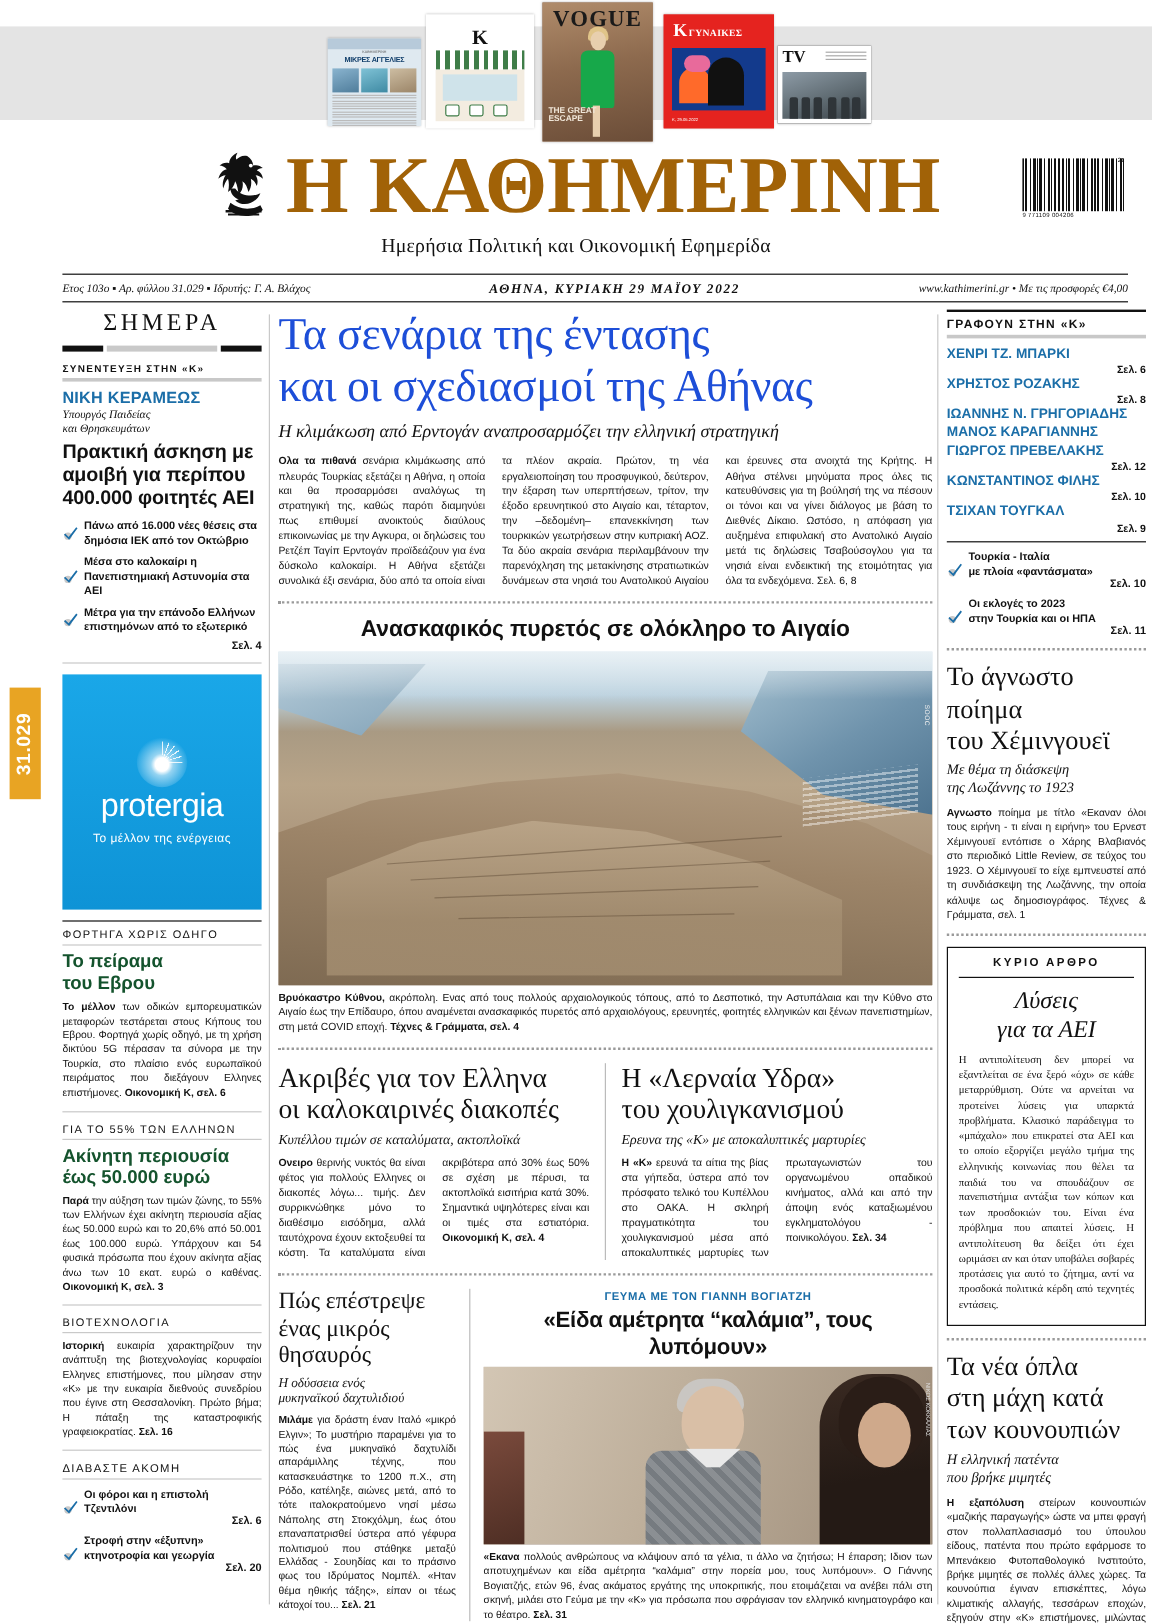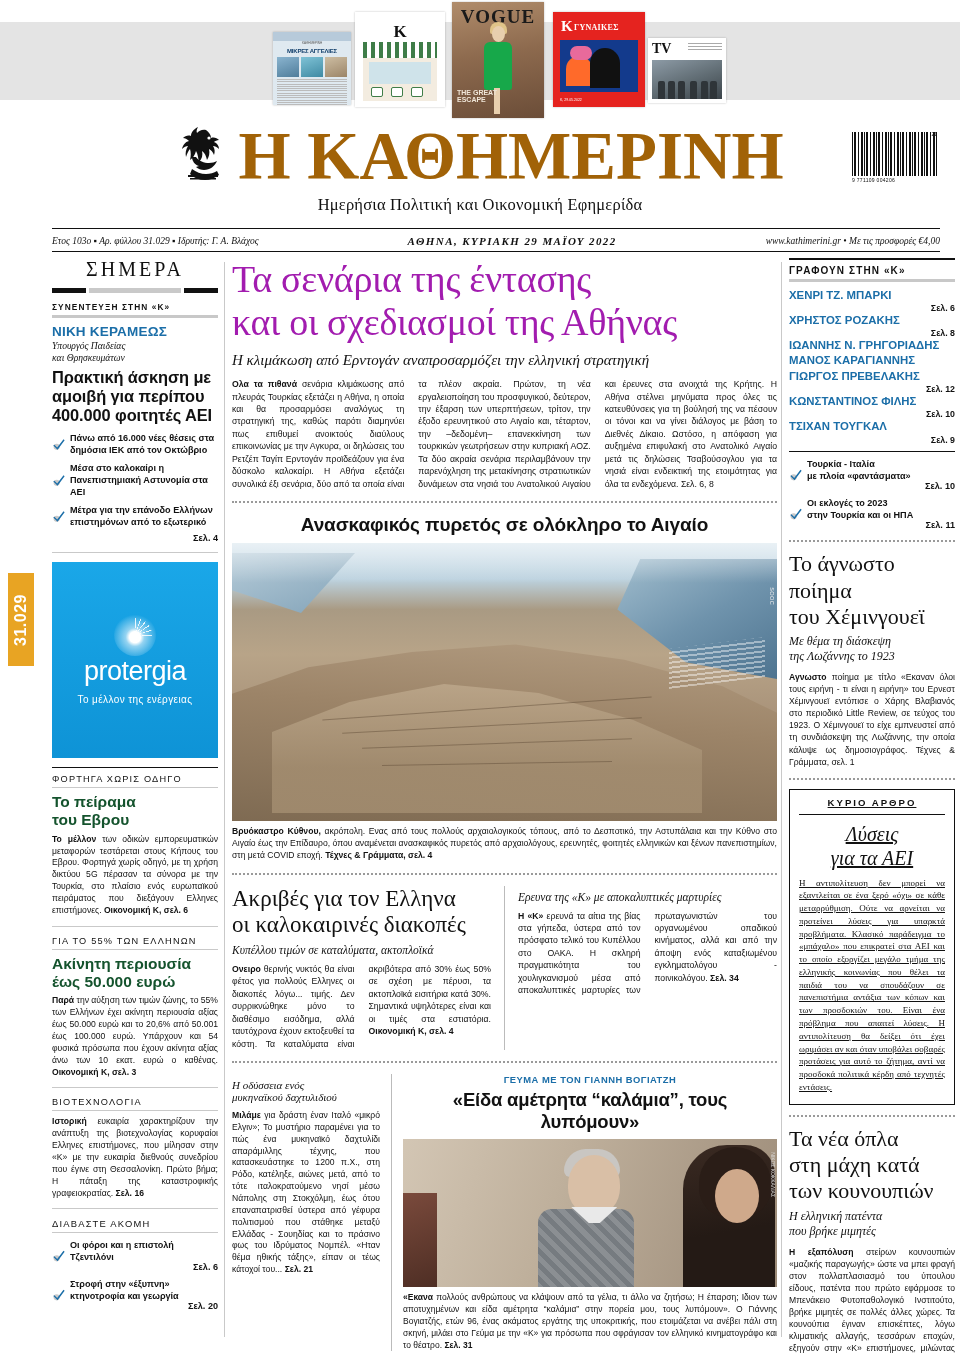--- a/index.html
+++ b/index.html
@@ -178,21 +178,21 @@
   .sec-rule { height:1px; background:#c9c9c9; margin-bottom:5px;}
   .sec-title { font-size:15.5px; font-weight:bold; line-height:1.18; color:#14532d; margin-bottom:4px;}
   .body-s { font-size:8.6px; line-height:1.38; text-align:justify; color:#111;}
   .body-s b { font-weight:bold; }
 
   .diavaste-hd { font-size:9.4px; letter-spacing:1.2px; color:#111; margin-bottom:3px;}
 
   
   .lead-title {
     font-family:"Liberation Serif", serif; font-size:38px; line-height:1.12;
-    color:#a21caf; letter-spacing:-.3px;
+    color:#1d4ed8; letter-spacing:-.3px;
   }
   .lead-sub {
     font-family:"Liberation Serif", serif; font-style:italic; font-size:15px;
     color:#111; margin-top:9px; margin-bottom:9px;
   }
   .cols3 { column-count:3; column-gap:14px; font-size:8.7px; line-height:1.43;
     text-align:justify; color:#111; }
   .cols3 b { font-weight:bold; }
   .cols2 { column-count:2; column-gap:14px; font-size:8.7px; line-height:1.43;
     text-align:justify; color:#111; }
@@ -282,21 +282,21 @@
   .r-rule { height:3px; background:#c8c8c8; margin-bottom:6px;}
   .r-top-rule { height:1.6px; background:#111; margin-bottom:5px;}
   .author { font-size:11.4px; font-weight:bold; color:#1b6ea8; line-height:1.34;}
   .sel-right { text-align:right; font-size:8.8px; font-weight:bold; color:#111; margin-top:0px;}
   .r-serif-title { font-family:"Liberation Serif", serif; font-size:22px; line-height:1.2; color:#111;}
   .r-serif-sub { font-family:"Liberation Serif", serif; font-style:italic; font-size:12px;
     line-height:1.25; color:#111; margin:4px 0 7px 0;}
   .r-body { font-size:8.6px; line-height:1.4; text-align:justify; color:#111;}
   .r-body b { font-weight:bold; }
 
-  .editorial-box { border:1.4px solid #111; padding:7px 9px 10px 9px;text-decoration:underline; }
+  .editorial-box { border:1.4px solid #111; padding:7px 9px 10px 9px; }
   .ed-hd { text-align:center; font-size:9.6px; font-weight:bold; letter-spacing:2px; color:#111;}
   .ed-rule { height:1px; background:#111; margin:6px 0 7px 0;}
   .ed-title { text-align:center; font-family:"Liberation Serif", serif; font-style:italic;
     font-size:20px; line-height:1.2; color:#111; margin-bottom:7px;}
   .ed-body { font-size:9px; line-height:1.42; text-align:justify; color:#111;
     font-family:"Liberation Serif", serif;}
 
   .dotted-r { height:0; border-top:2px dotted #9a9a9a; margin:10px 0 9px 0; }
 </style>
 </head>
@@ -567,29 +567,34 @@
 
     <div class="mid-2up">
       <div>
         <div class="story-title" style="white-space:pre-line">Ακριβές για τον Ελληνα
 οι καλοκαιρινές διακοπές</div>
         <div class="story-sub">Κυπέλλου τιμών σε καταλύματα, ακτοπλοϊκά</div>
         <p class="cols2"><b>Ονειρο</b><span> θερινής νυκτός θα είναι φέτος για πολλούς Ελληνες οι διακοπές λόγω... τιμής. Δεν συρρικνώθηκε μόνο το διαθέσιμο εισόδημα, αλλά ταυτόχρονα έχουν εκτοξευθεί τα κόστη. Τα καταλύματα είναι ακριβότερα από 30% έως 50% σε σχέση με πέρυσι, τα ακτοπλοϊκά εισιτήρια κατά 30%. Σημαντικά υψηλότερες είναι και οι τιμές στα εστιατόρια. </span><b>Οικονομική Κ, σελ. 4</b></p>
       </div>
       <div class="sep"></div>
       <div>
+        <div class="story-title" style="white-space:pre-line">Η «Λερναία Υδρα»
+του χουλιγκανισμού</div>
         <div class="story-sub">Ερευνα της «Κ» με αποκαλυπτικές μαρτυρίες</div>
         <p class="cols2"><b>Η «Κ»</b><span> ερευνά τα αίτια της βίας στα γήπεδα, ύστερα από τον πρόσφατο τελικό του Κυπέλλου στο ΟΑΚΑ. Η σκληρή πραγματικότητα του χουλιγκανισμού μέσα από αποκαλυπτικές μαρτυρίες των πρωταγωνιστών του οργανωμένου οπαδικού κινήματος, αλλά και από την άποψη ενός καταξιωμένου εγκληματολόγου - ποινικολόγου. </span><b>Σελ. 34</b></p>
       </div>
     </div>
 
     <div class="dotted"></div>
 
     <div class="bottom-row">
       <div class="bl">
+        <div class="story-title" style="font-size:19.5px; white-space:pre-line">Πώς επέστρεψε
+ένας μικρός
+θησαυρός</div>
         <div class="story-sub" style="font-size:11px; white-space:pre-line">Η οδύσσεια ενός
 μυκηναϊκού δαχτυλιδιού</div>
         <p class="body-s"><b>Μιλάμε</b><span> για δράστη έναν Ιταλό «μικρό Ελγιν»; Το μυστήριο παραμένει για το πώς ένα μυκηναϊκό δαχτυλίδι απαράμιλλης τέχνης, που κατασκευάστηκε το 1200 π.Χ., στη Ρόδο, κατέληξε, αιώνες μετά, από το τότε ιταλοκρατούμενο νησί μέσω Νάπολης στη Στοκχόλμη, έως ότου επαναπατρισθεί ύστερα από γέφυρα πολιτισμού που στάθηκε μεταξύ Ελλάδας - Σουηδίας και το πράσινο φως του Ιδρύματος Νομπέλ. «Ηταν θέμα ηθικής τάξης», είπαν οι τέως κάτοχοί του... </span><b>Σελ. 21</b></p>
       </div>
       <div class="bsep"></div>
       <div class="br">
         <div class="interview-kicker">ΓΕΥΜΑ ΜΕ ΤΟΝ ΓΙΑΝΝΗ ΒΟΓΙΑΤΖΗ</div>
         <div class="interview-title">«Είδα αμέτρητα “καλάμια”, τους λυπόμουν»</div>
         <div class="iv-photo">
           <div class="wall"></div>

